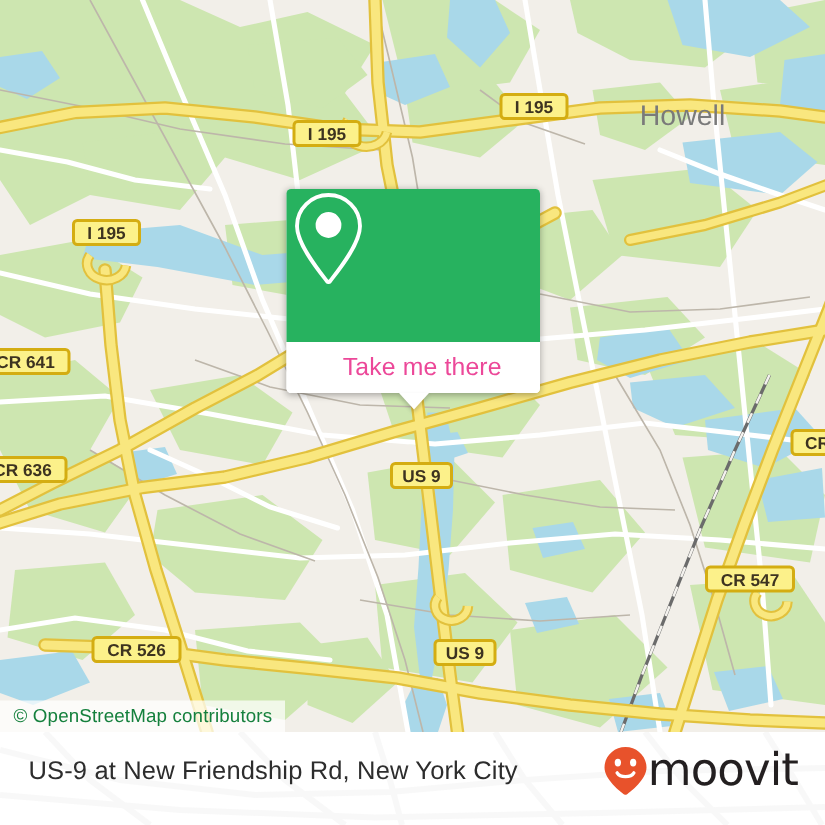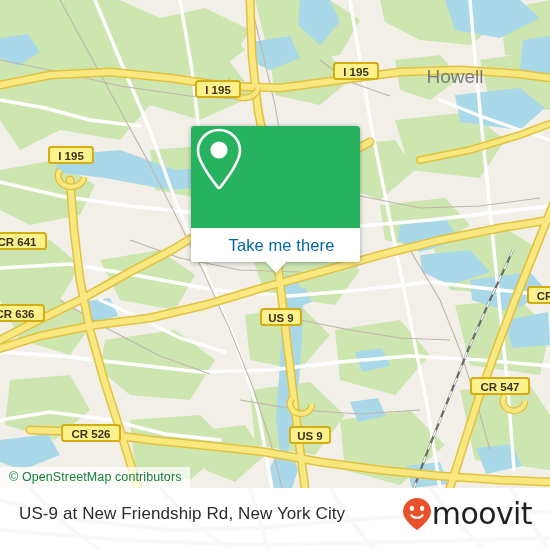--- a/index.html
+++ b/index.html
@@ -34,21 +34,21 @@
     background:#fff;
   }
   .card-top{
     height:102px;border-radius:3px 3px 0 0;
     display:flex;align-items:center;justify-content:center;
   }
   .card-bottom{
     height:34px;border-radius:0 0 3px 3px;background:#fff;
     display:flex;align-items:center;justify-content:center;
   }
-  .card-label{font-size:16.5px;color:#0369a1;letter-spacing:.1px;margin-left:12px;}
+  .card-label{font-size:16.5px;color:#ec4899;letter-spacing:.1px;margin-left:12px;}
   .card-tail{
     position:absolute;left:50%;top:136px;margin-left:-10px;
     width:0;height:0;
     border-left:10px solid transparent;
     border-right:10px solid transparent;
     border-top:11px solid #ffffff;
     filter:drop-shadow(0 2px 1.5px rgba(0,0,0,.20));
   }
 
   

